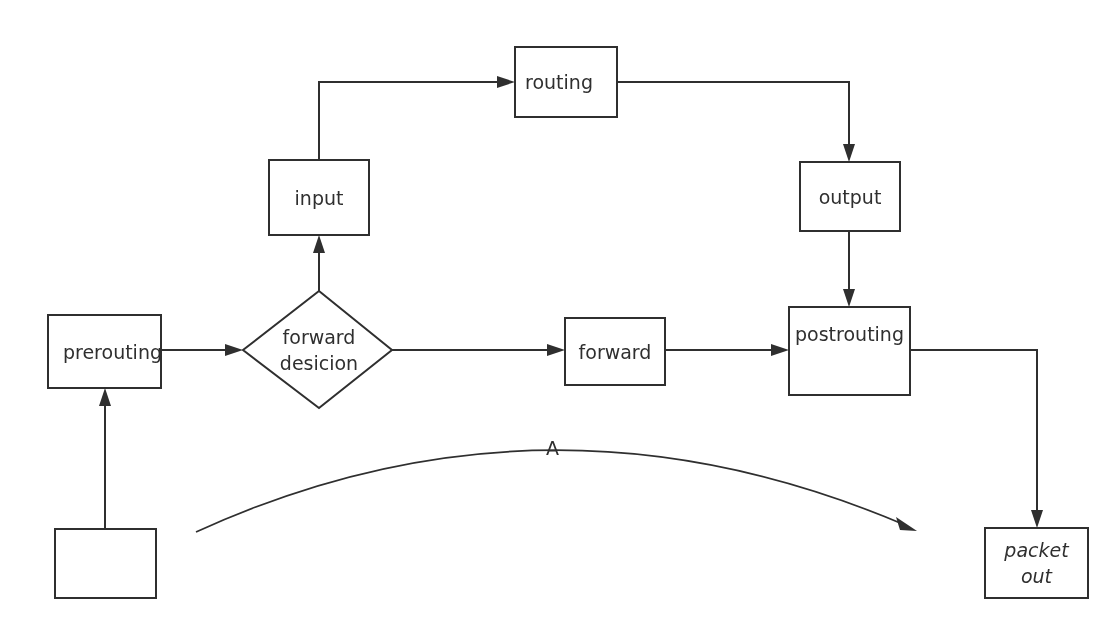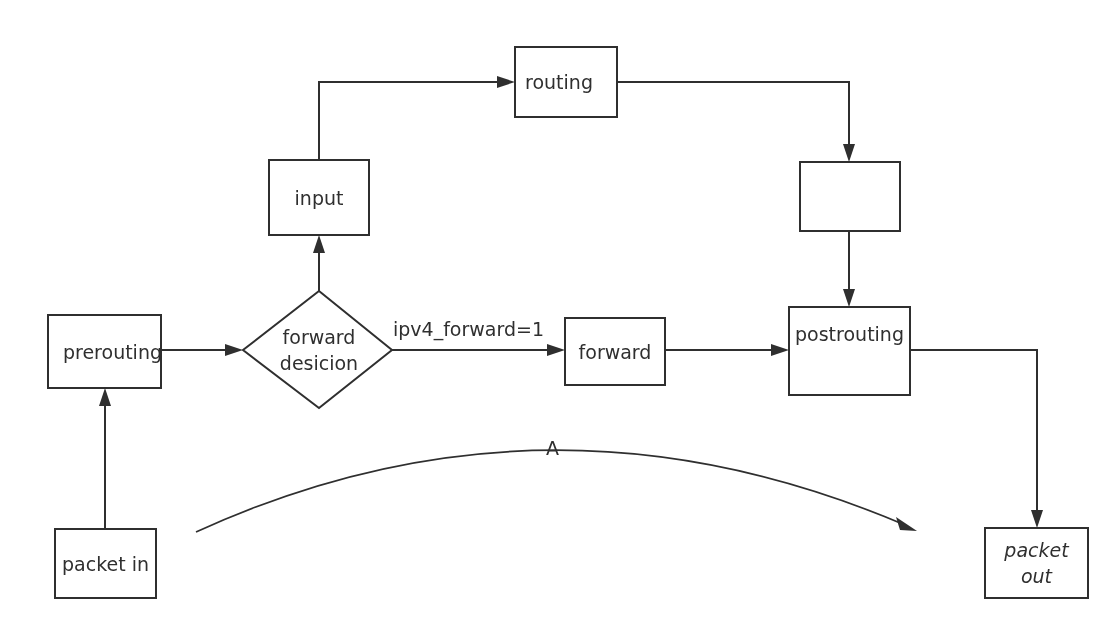--- a/index.html
+++ b/index.html
@@ -161,34 +161,33 @@
   </div>
 
   <div class="node-label" style="left:269px; top:160px; width:100px; height:75px;border-radius:30px;">
     <span>input</span>
   </div>
 
   <div class="node-label" style="left:515px; top:47px; width:88px; height:70px;text-align:center;">
     <span>routing</span>
   </div>
 
+  <div class="node-label" style="left:800px; top:162px; width:100px; height:69px;">
+    <span>output</span>
+  </div>
 
   <div class="node-label" style="left:572px; top:318px; width:86px; height:67px;">
     <span>forward</span>
   </div>
 
   <div class="node-label" style="left:796px; top:290px; width:107px; height:88px;">
     <span>postrouting</span>
   </div>
 
-  <div class="node-label" style="left:60px; top:529px; width:91px; height:69px;">
-    <span>packet in</span>
-  </div>
 
   <div class="node-label" style="left:991px; top:528px; width:91px; height:70px;font-style:italic;">
     <span>packet out</span>
   </div>
 
-  <div class="edge-label" style="left:393px; top:318px;">ipv4_forward=1</div>
 
   <div class="curve-label" style="left:546px; top:437px;">A</div>
 
 </div>
 
 </body></html>

